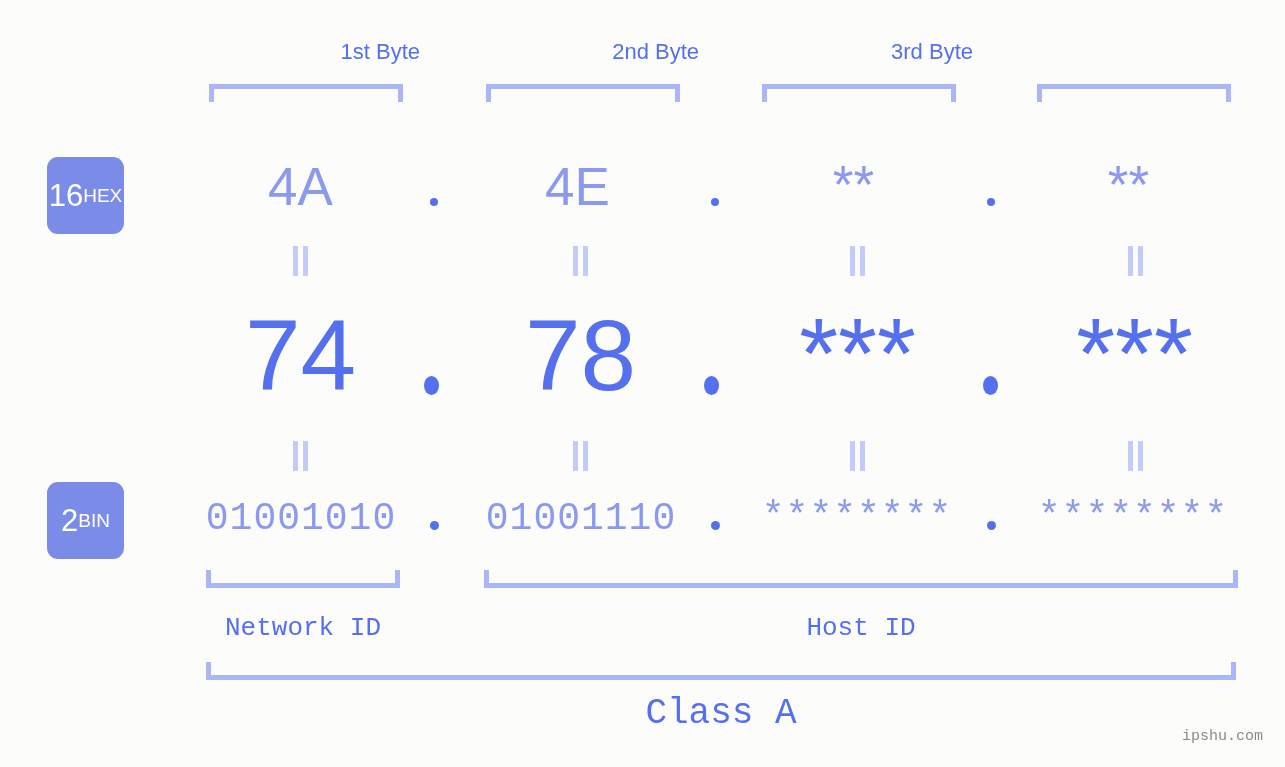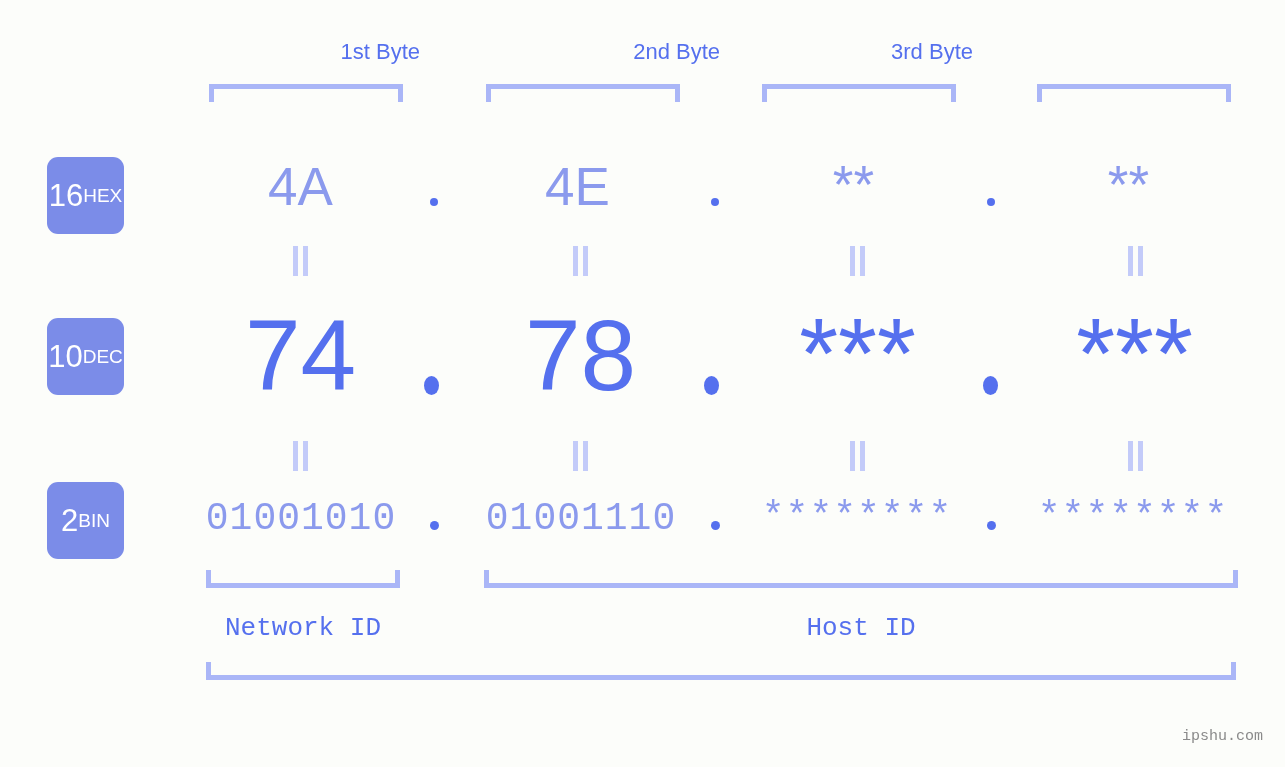--- a/index.html
+++ b/index.html
@@ -153,21 +153,21 @@
     font-family:"Liberation Mono", monospace;
     white-space:nowrap;
   }
 </style>
 </head>
 <body>
 
 <div class="stage">
 
   <div class="byte-label" style="left:198px;width:222px;">1st Byte</div>
-  <div class="byte-label" style="left:498px;width:222px;">2nd Byte</div>
+  <div class="byte-label" style="left:477px;width:222px;">2nd Byte</div>
   <div class="byte-label" style="left:751px;width:222px;">3rd Byte</div>
 
   <div class="bracket-top" style="left:209px;width:194px;"></div>
   <div class="bracket-top" style="left:486px;width:194px;"></div>
   <div class="bracket-top" style="left:762px;width:194px;"></div>
   <div class="bracket-top" style="left:1037px;width:194px;"></div>
 
   <div class="badge" style="top:157px;">
     <span class="num">16</span>
     <span class="nm">HEX</span>
@@ -192,24 +192,20 @@
   </div>
   <div class="eq" style="left:849px;top:246px;">
     <i class="a"></i>
       <i class="b"></i>
   </div>
   <div class="eq" style="left:1127px;top:246px;">
     <i class="a"></i>
       <i class="b"></i>
   </div>
 
-  <div class="badge" style="top:318px;">
-    <span class="num">10</span>
-    <span class="nm">DEC</span>
-  </div>
 
   <div class="cell dec-val" style="left:188px;top:305px;width:225px;">74</div>
   <div class="cell dec-val" style="left:468px;top:305px;width:225px;">78</div>
   <div class="cell dec-val" style="left:745px;top:303px;width:225px;">***</div>
   <div class="cell dec-val" style="left:1022px;top:303px;width:225px;">***</div>
 
   <div class="dot dot-lg" style="left:424px;top:376px;"></div>
   <div class="dot dot-lg" style="left:704px;top:376px;"></div>
   <div class="dot dot-lg" style="left:983px;top:376px;"></div>
 
@@ -244,16 +240,17 @@
   <div class="dot dot-bin" style="left:711px;top:521px;"></div>
   <div class="dot dot-bin" style="left:987px;top:521px;"></div>
 
   <div class="bracket-bottom" style="left:206px;top:570px;width:194px;"></div>
   <div class="bracket-bottom" style="left:484px;top:570px;width:754px;"></div>
 
   <div class="sec-label" style="left:484px;top:613px;width:754px;">Host ID</div>
   <div class="sec-label" style="left:206px;top:613px;width:194px;">Network ID</div>
 
   <div class="bracket-bottom" style="left:206px;top:662px;width:1030px;"></div>
+  <div class="class-label" style="left:206px;top:694px;width:1030px;">Class A</div>
 
   <div class="watermark">ipshu.com</div>
 
 </div>
 
 </body></html>

